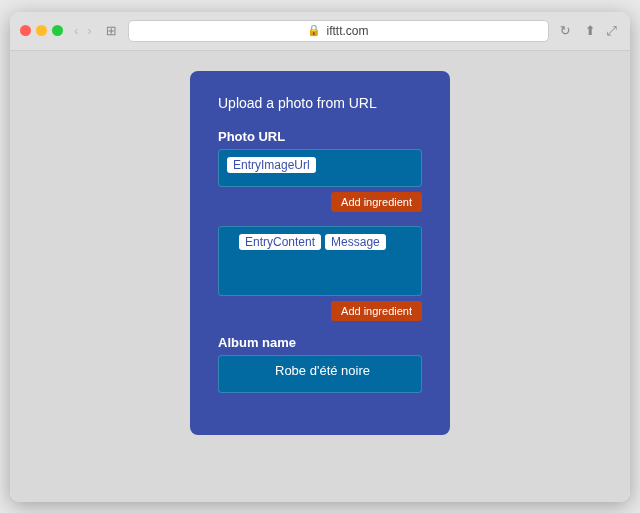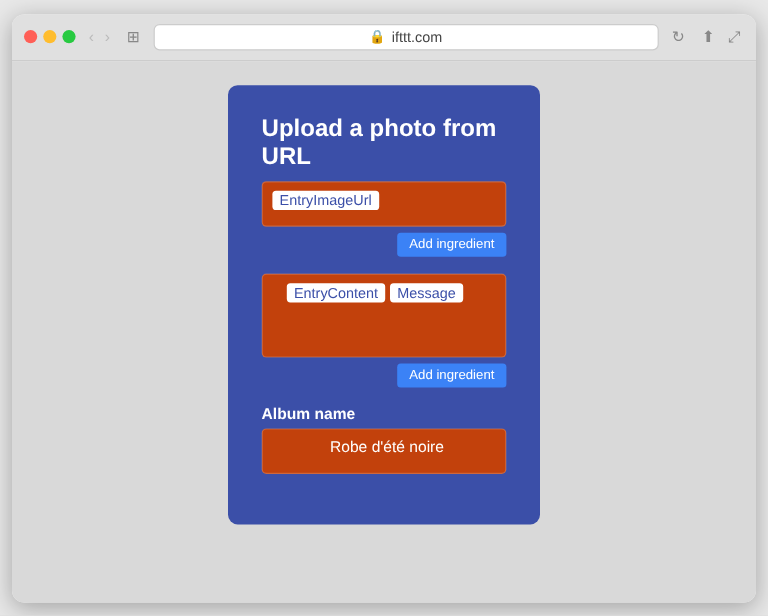--- a/index.html
+++ b/index.html
@@ -123,23 +123,23 @@
 
     .card {
       background: #3b4fa8;
       border-radius: 8px;
       padding: 24px 28px 28px;
       width: 260px;
       color: white;
     }
 
     .card-title {
-      font-size: 20px;
-      font-weight: 700;
-      margin-bottom: 8px;
+      font-size: 14px;
+      font-weight: 400;
+      margin-bottom: 18px;
       line-height: 1.2;
     }
 
     .card-description {
       font-size: 12px;
       color: rgba(255,255,255,0.85);
       line-height: 1.4;
       margin-bottom: 16px;
     }
 
@@ -148,21 +148,21 @@
     }
 
     .field-label {
       font-size: 13px;
       font-weight: 600;
       color: white;
       margin-bottom: 5px;
     }
 
     .field-input-area {
-      background: #c2410c;
+      background: #0369a1;
       border: 1px solid rgba(255,255,255,0.2);
       border-radius: 4px;
       padding: 7px 8px;
       min-height: 38px;
       display: flex;
       flex-wrap: wrap;
       gap: 4px;
       align-items: flex-start;
       text-align: center;
     }
@@ -189,21 +189,21 @@
       margin-left: 48px;
     }
 
     .add-ingredient-row {
       display: flex;
       justify-content: flex-end;
       margin-top: 5px;
     }
 
     .add-ingredient-btn {
-      background: #3b82f6;
+      background: #c2410c;
       border: none;
       color: white;
       font-size: 11px;
       padding: 4px 10px;
       border-radius: 3px;
       cursor: pointer;
       font-weight: 500;
     }
   </style>
 </head>
@@ -231,20 +231,21 @@
       <button class="window-btn">⬆</button>
       <button class="window-btn">⤢</button>
     </div>
   </div>
 
   <div class="browser-content">
     <div class="card">
       <div class="card-title">Upload a photo from URL</div>
 
       <div class="field-group">
+        <div class="field-label">Photo URL</div>
         <div class="field-input-area">
           <span class="ingredient-tag">EntryImageUrl</span>
         </div>
         <div class="add-ingredient-row">
           <button class="add-ingredient-btn">Add ingredient</button>
         </div>
       </div>
 
       <div class="field-group">
         <div class="field-input-area multiline">

